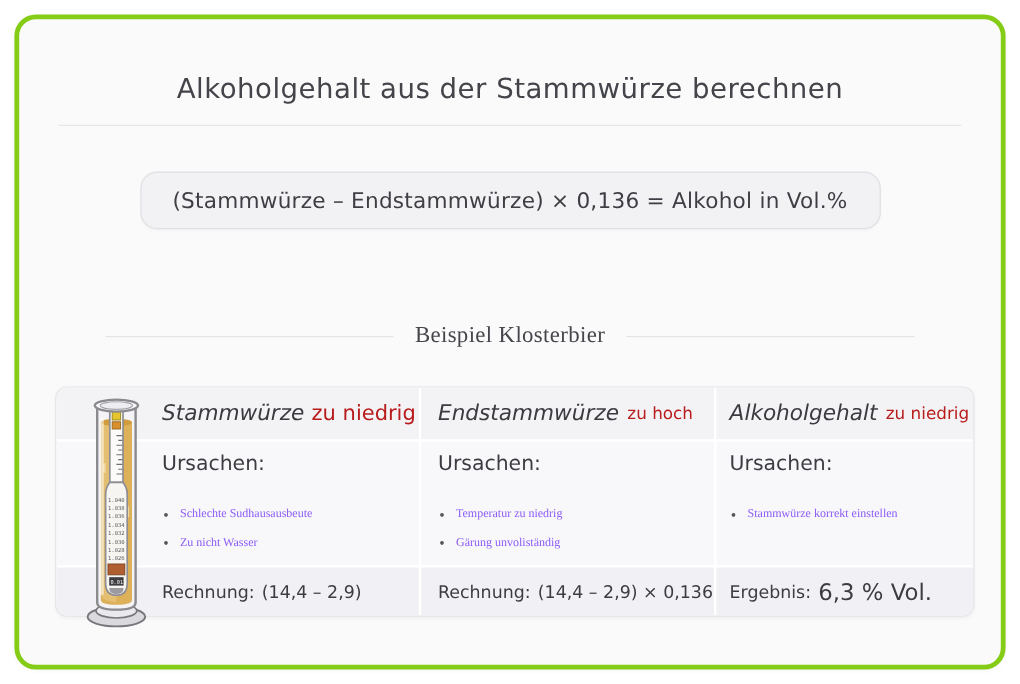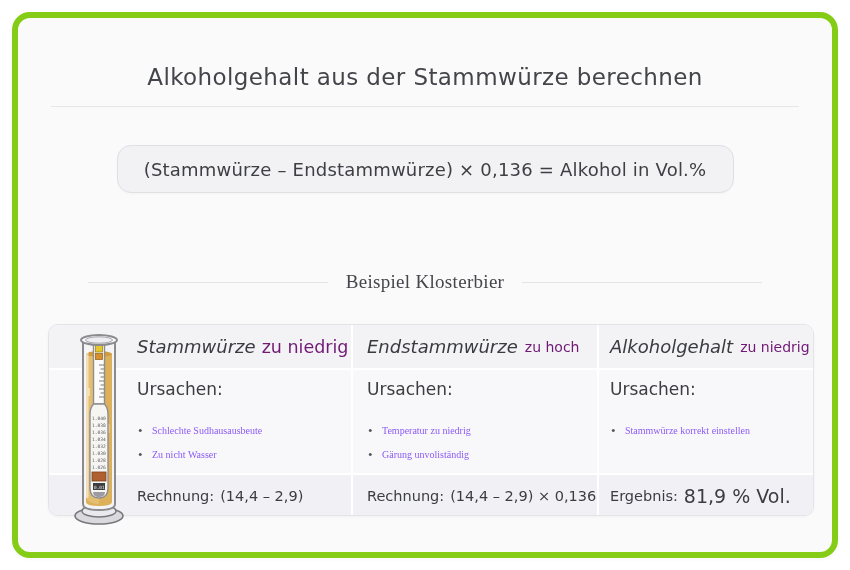--- a/index.html
+++ b/index.html
@@ -1,21 +1,21 @@
 <!DOCTYPE html>
 <html><head>
 <meta charset="utf-8">
 <style>
   * { margin: 0; padding: 0; box-sizing: border-box; }
   html, body { width: 850px; height: 570px; background: #ffffff; font-family: "DejaVu Sans", "Liberation Sans", sans-serif; }
   body { position: relative; overflow: hidden; color: #3d3e43; }
 
   .card {
     position: absolute; left: 12px; top: 12px; width: 826px; height: 546px;
-    background: #fbfafb; border: 6px solid #84cc16; border-radius: 18px;
+    background: #fbfafb; border: 4px solid #84cc16; border-radius: 18px;
     box-shadow: 0 1px 4px rgba(0,0,0,0.04);
   }
 
   .title {
     margin-top: 46px; text-align: center;
     font-size: 23px; font-weight: 500; color: #44454a; letter-spacing: 0.4px;
   }
   .title-rule {
     height: 1px; background: #e7e7eb; margin: 16px 33px 0 33px;
   }
@@ -46,21 +46,21 @@
   .row-header .cell, .cell.hdr { background: #f3f2f5; }
   .cell.hdr { display: flex; align-items: center; white-space: nowrap; }
   .cell.bdy { background: #f8f7fa; padding-top: 9px; }
   .cell.ftr { background: #f1f0f4; display: flex; align-items: center; white-space: nowrap; }
 
   .c1 { padding-left: 88px; }
   .c2 { padding-left: 14px; }
   .c3 { padding-left: 11px; }
 
   .hdr-main { font-size: 18px; color: #3a3b40; font-weight: 500; font-style: italic; }
-  .hdr-suffix { font-size: 14px; color: #701a75; margin-left: 7px; }
+  .hdr-suffix { font-size: 14px; color: #b91c1c; margin-left: 7px; }
   .hdr-suffix.same { font-size: 17.5px; margin-left: 6px; }
 
   .causes-label { font-weight: normal; font-size: 17px; color: #3c3d42; margin-bottom: 23px; }
   ul.causes { list-style: none; }
   ul.causes li {
     position: relative; padding-left: 15px; margin-bottom: 7px;
     font-size: 10px; color: #8b5cf6; line-height: 17px; max-width: 200px; font-family: Liberation Serif, serif;
   }
   ul.causes li::before {
     content: "•"; position: absolute; left: 1px; top: 0; color: #55565b; font-size: 13px;
@@ -133,21 +133,21 @@
     <div class="cell ftr c1">
       <span class="ftr-label">Rechnung:</span>
       <span class="ftr-value">(14,4 – 2,9)</span>
     </div>
     <div class="cell ftr c2">
       <span class="ftr-label">Rechnung:</span>
       <span class="ftr-value">(14,4 – 2,9) × 0,136</span>
     </div>
     <div class="cell ftr c3">
       <span class="ftr-label">Ergebnis:</span>
-      <span class="ftr-value big">81,9 % Vol.</span>
+      <span class="ftr-value big">6,3 % Vol.</span>
     </div>
   </div>
 
   <div class="hydrometer-wrap">
     <svg width="66" height="200" viewBox="0 0 66 200" xmlns="http://www.w3.org/2000/svg">
 
       <ellipse cx="33" cy="188" rx="24" ry="8" fill="#d9d9de" stroke="#77777c" stroke-width="1.6"></ellipse>
       <ellipse cx="33" cy="183" rx="17" ry="6" fill="#e9e9ee" stroke="#77777c" stroke-width="1.4"></ellipse>
 
       <path d="M17 12 L17 176 Q17 182 33 182 Q49 182 49 176 L49 12 Z" fill="#f4f3f6" stroke="#8a8a8f" stroke-width="2"></path>

